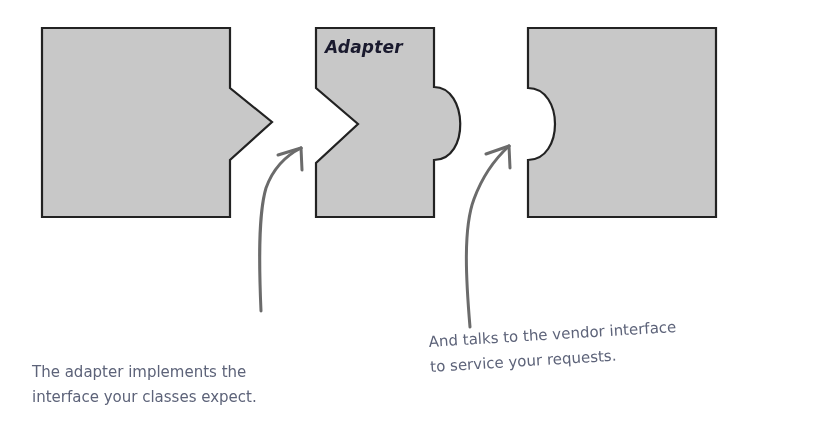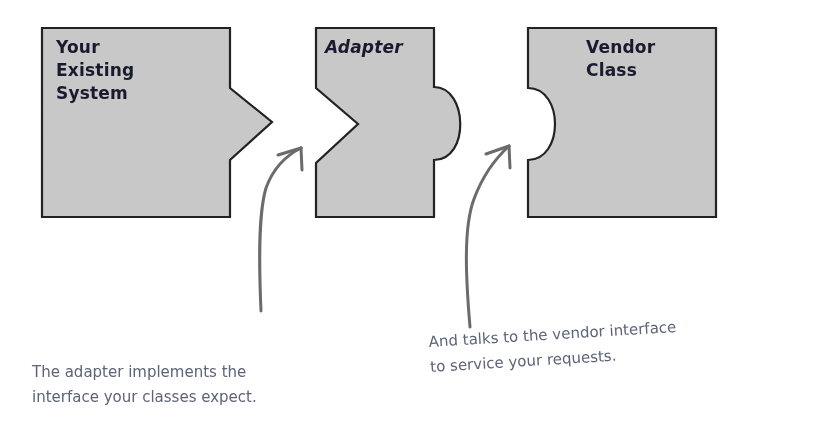--- a/index.html
+++ b/index.html
@@ -118,28 +118,23 @@
 
     <g>
       <path d="M 470,327
                C 466,280 463,228 474,199
                C 484,172 497,157 509,146" fill="none" stroke="#6b6b6b" stroke-width="3" stroke-linecap="round"></path>
       <path d="M 509,146 L 486,154" fill="none" stroke="#6b6b6b" stroke-width="3" stroke-linecap="round"></path>
       <path d="M 509,146 L 510,168" fill="none" stroke="#6b6b6b" stroke-width="3" stroke-linecap="round"></path>
     </g>
   </svg>
 
-  <div class="box-label" id="label-existing-system">Your
-Existing
-System</div>
 
   <div class="box-label" id="label-adapter">Adapter</div>
 
-  <div class="box-label" id="label-vendor-class">Vendor
-Class</div>
 
   <div class="annotation" id="annotation-left">The adapter implements the
 interface your classes expect.</div>
 
   <div class="annotation" id="annotation-right">And talks to the vendor interface
 to service your requests.</div>
 
 </div>
 
 </body></html>

